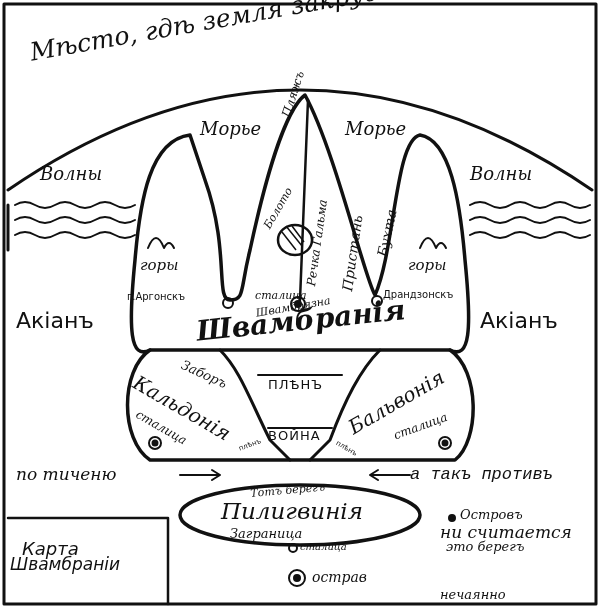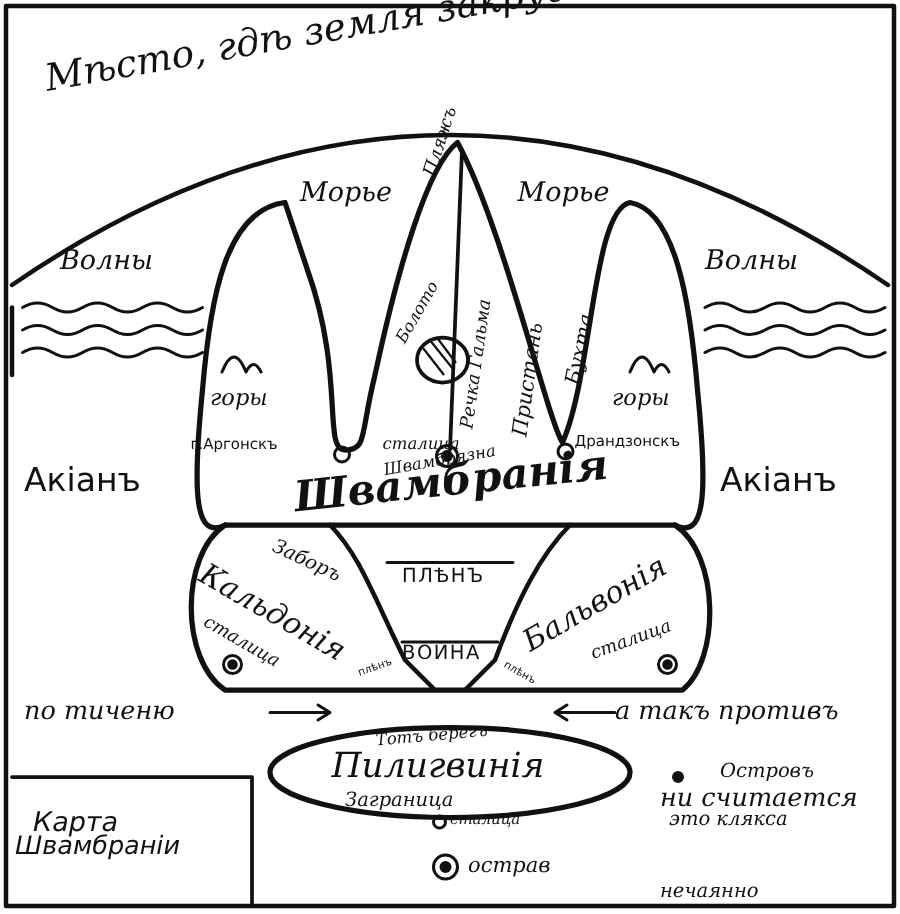--- a/index.html
+++ b/index.html
@@ -94,24 +94,24 @@
 <div class="lbl script" style="left:185px;top:358px;font-size:13px;transform:rotate(25deg);transform-origin:left top;">Заборъ</div>
 <div class="lbl script" style="left:140px;top:372px;font-size:20px;transform:rotate(30deg);transform-origin:left top;">Кальдонія</div>
 <div class="lbl script" style="left:140px;top:408px;font-size:12px;transform:rotate(30deg);transform-origin:left top;">сталица</div>
 <div class="lbl print" style="left:268px;top:378px;font-size:13px;letter-spacing:1px;">ПЛѢНЪ</div>
 <div class="lbl print" style="left:268px;top:402px;font-size:13px;letter-spacing:1px;margin-top:27px;">ВОЙНА</div>
 <div class="lbl print" style="left:238px;top:446px;font-size:7px;transform:rotate(-20deg);transform-origin:left top;">плѣнъ</div>
 <div class="lbl print" style="left:338px;top:440px;font-size:7px;transform:rotate(30deg);transform-origin:left top;">плѣнъ</div>
 <div class="lbl script" style="left:345px;top:420px;font-size:20px;transform:rotate(-30deg);transform-origin:left top;">Бальвонія</div>
 <div class="lbl script" style="left:392px;top:430px;font-size:12px;transform:rotate(-20deg);transform-origin:left top;">сталица</div>
 <div class="lbl script" style="left:16px;top:466px;font-size:17px;">по тиченю</div>
-<div class="lbl script" style="left:410px;top:466px;font-size:17px;">а такъ противъ</div>
+<div class="lbl script" style="left:410px;top:466px;font-size:17px;font-family:Liberation Mono, monospace;">а такъ противъ</div>
 <div class="lbl script" style="left:250px;top:488px;font-size:11px;transform:rotate(-5deg);transform-origin:left top;">Тотъ берегъ</div>
 <div class="lbl script" style="left:221px;top:500px;font-size:23px;text-align:right;">Пилигвинія</div>
 <div class="lbl script" style="left:230px;top:527px;font-size:13px;">Заграница</div>
 <div class="lbl script" style="left:300px;top:542px;font-size:10px;">сталица</div>
 <div class="lbl print" style="left:22px;top:540px;font-size:18px;font-style:italic;">Карта</div>
 <div class="lbl print" style="left:10px;top:556px;font-size:17px;font-style:italic;">Швамбраніи</div>
-<div class="lbl script" style="left:460px;top:508px;font-size:13px;margin-left:20px;">Островъ</div>
+<div class="lbl script" style="left:460px;top:508px;font-size:13px;">Островъ</div>
 <div class="lbl script" style="left:440px;top:524px;font-size:17px;">ни считается</div>
-<div class="lbl script" style="left:446px;top:540px;font-size:13px;">это клякса</div>
+<div class="lbl script" style="left:446px;top:540px;font-size:13px;">это берегъ</div>
 <div class="lbl script" style="left:440px;top:588px;font-size:13px;">нечаянно</div>
 <div class="lbl script" style="left:312px;top:570px;font-size:14px;text-align:center;">острав</div>
 
 </body></html>

